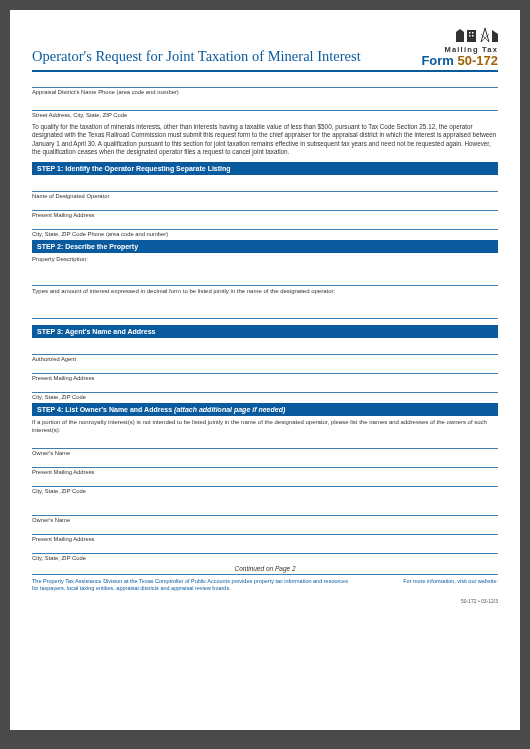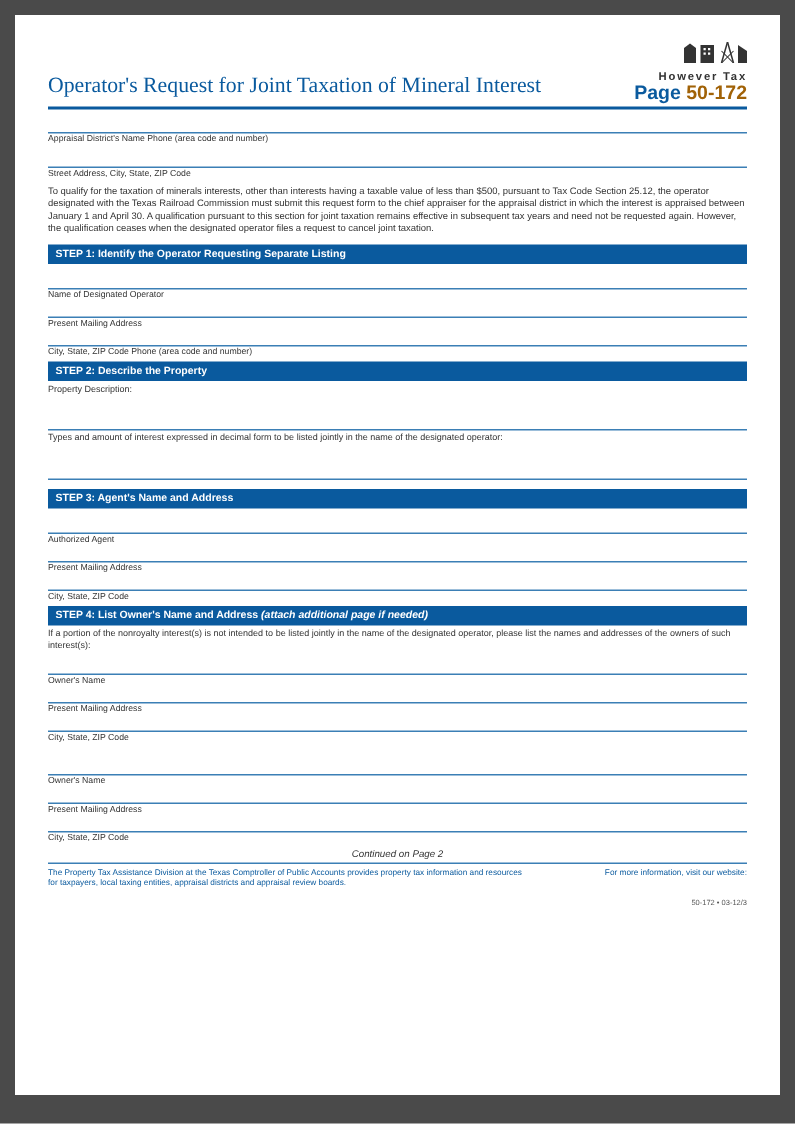--- a/index.html
+++ b/index.html
@@ -150,23 +150,23 @@
           <rect x="13" y="7" width="1.5" height="1.5" fill="#fff"></rect>
           <rect x="16" y="7" width="1.5" height="1.5" fill="#fff"></rect>
           <line x1="25" y1="14" x2="29" y2="0" stroke="#333" stroke-width="1"></line>
           <line x1="33" y1="14" x2="29" y2="0" stroke="#333" stroke-width="1"></line>
           <line x1="25" y1="14" x2="33" y2="6" stroke="#333" stroke-width="0.7"></line>
           <line x1="33" y1="14" x2="25" y2="6" stroke="#333" stroke-width="0.7"></line>
           <rect x="36" y="6" width="6" height="8" fill="#333"></rect>
           <polygon points="36,6 36,2 42,6" fill="#333"></polygon>
         </svg>
       </div>
-      <div class="property-tax">However Tax</div>
+      <div class="property-tax">Mailing Tax</div>
       <div class="form-number">
-        <span>Page</span>
+        <span>Form</span>
         <span class="num">50-172</span>
       </div>
     </div>
   </div>
 
   <div class="field-line"></div>
   <div class="field-label"><span>Appraisal District's Name Phone (area code and number)</span></div>
 
   <div class="field-line" style="margin-top:6px"></div>
   <div class="field-label">Street Address, City, State, ZIP Code</div>

